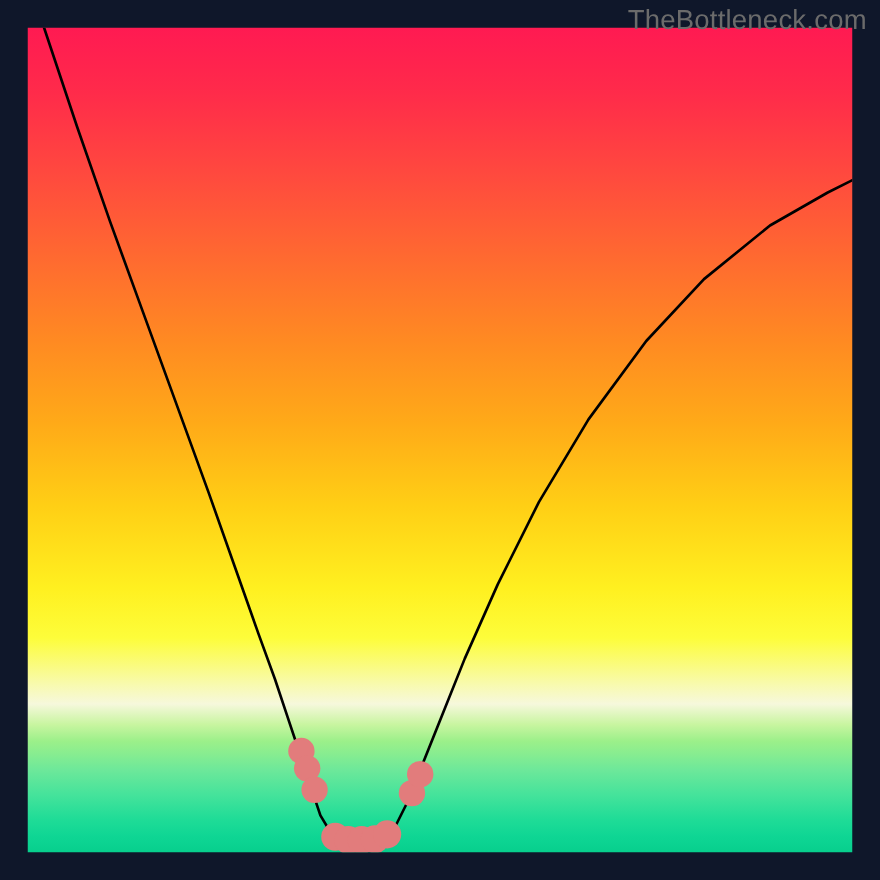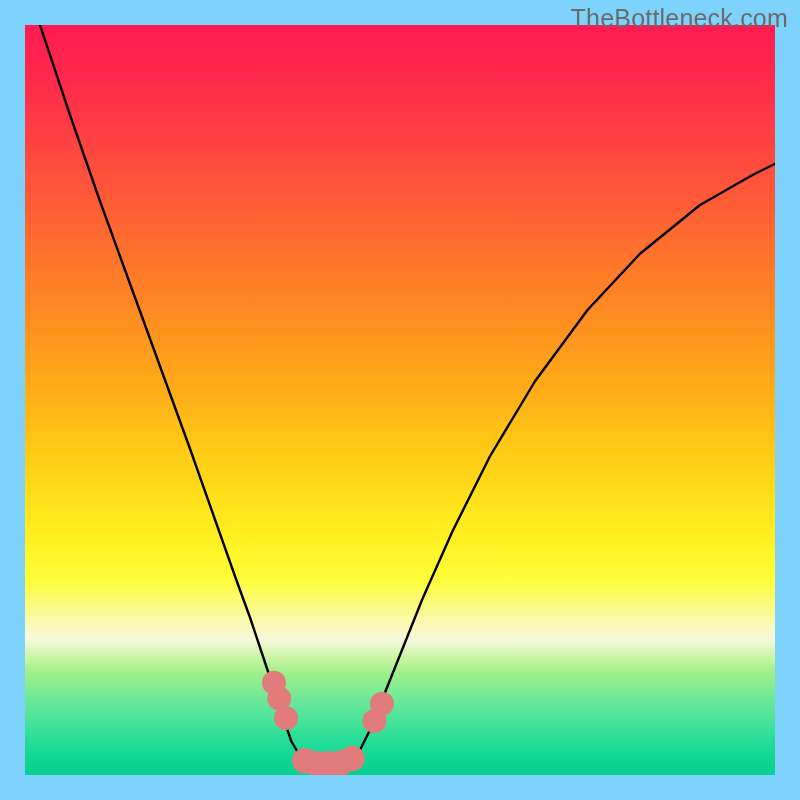--- a/index.html
+++ b/index.html
@@ -10,21 +10,21 @@
     background: #000;
     overflow: hidden;
     font-family: Arial, Helvetica, sans-serif;
   }
   .frame {
     position: absolute;
     left: 0;
     top: 0;
     width: 800px;
     height: 800px;
-    background: #7dd3fc;
+    background: #0f172a;
     text-align: right;
   }
   .plot {
     position: absolute;
     left: 25px;
     top: 25px;
     width: 750px;
     height: 750px;
     overflow: hidden;
   }

